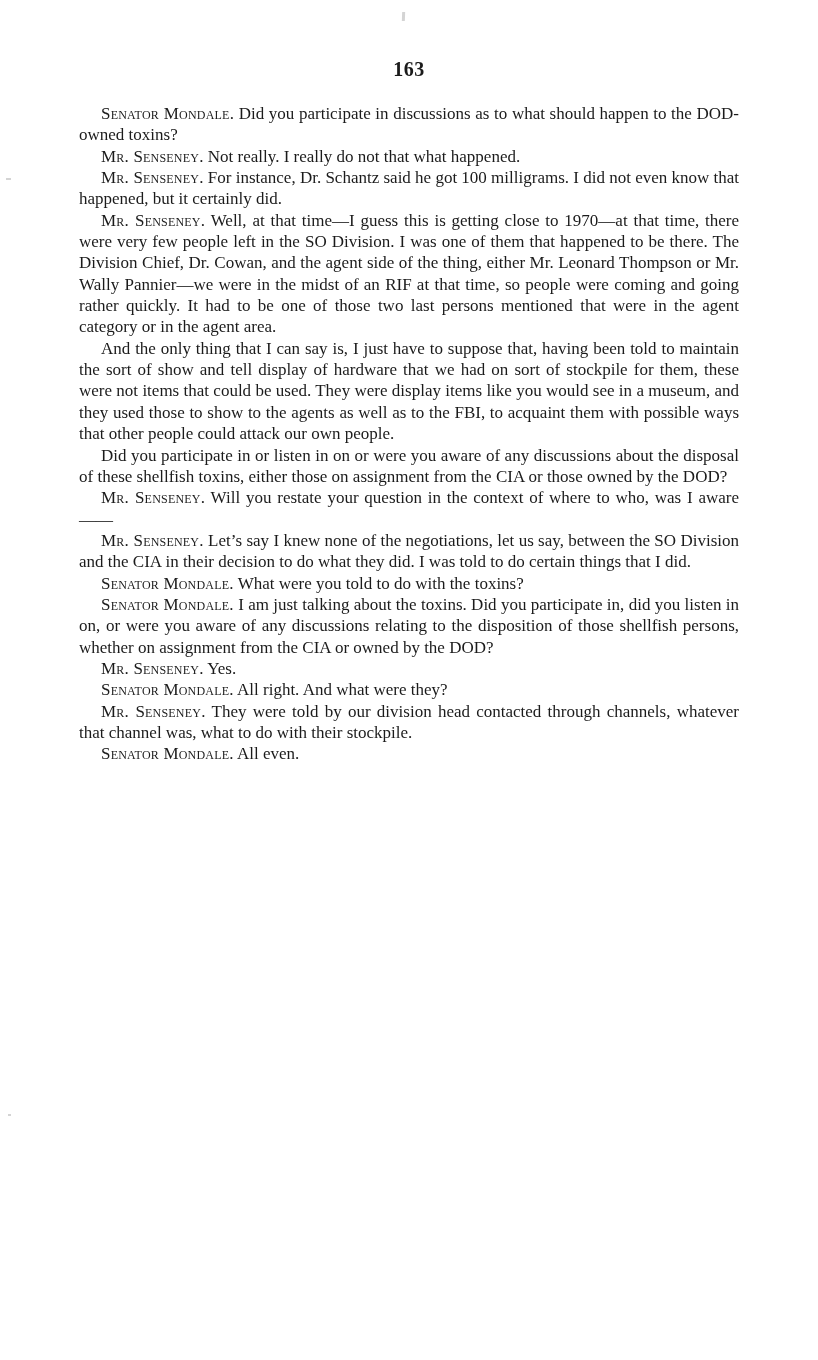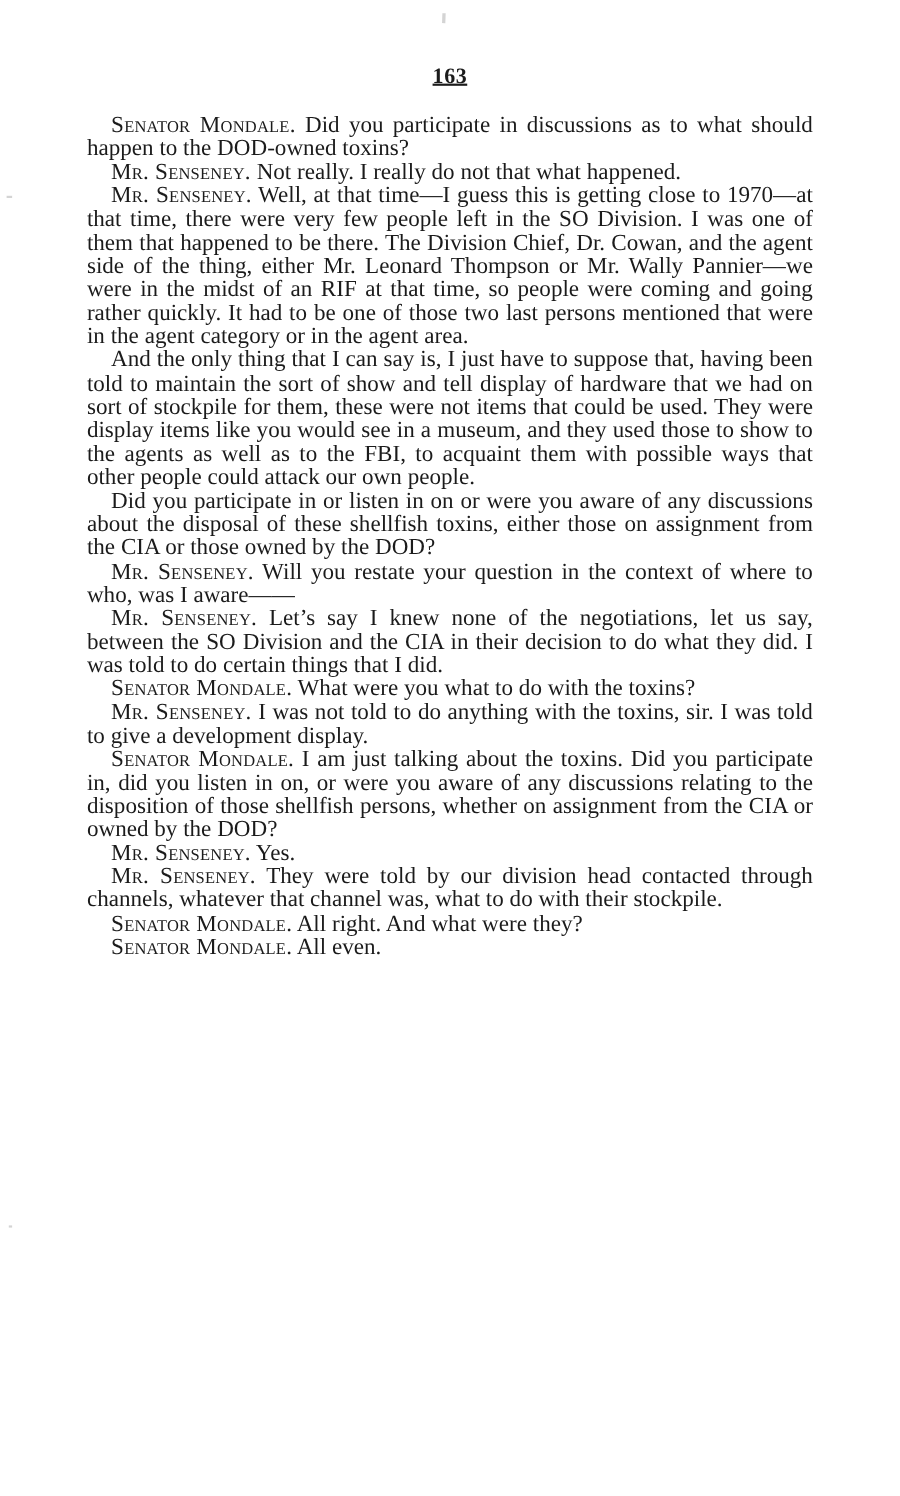--- a/index.html
+++ b/index.html
@@ -23,28 +23,27 @@
   }
   .page-number {
     position: absolute;
     top: 58px;
     left: 0;
     width: 818px;
     text-align: center;
     font-size: 20px;
     font-weight: bold;
     letter-spacing: 0.5px;
-    text-decoration: underline;
   }
   .body-text {
     position: absolute;
     top: 103px;
     left: 79px;
     width: 660px;
-    font-size: 21px;
+    font-size: 17px;
     line-height: 21.35px;
     text-align: justify;
     text-justify: inter-word;
   }
   .para {
     margin: 0;
     text-indent: 22px;
   }
   .spk {
     font-variant: small-caps;
@@ -76,31 +75,31 @@
 </head>
 <body>
 
 <div class="page">
 
   <div class="page-number">163</div>
 
   <div class="body-text">
     <p class="para"><span class="spk">Senator Mondale.</span><span> Did you participate in discussions as to what should happen to the DOD-owned toxins?</span></p>
     <p class="para"><span class="spk">Mr. Senseney.</span><span> Not really. I really do not that what happened.</span></p>
+    <p class="para"><span class="spk">Mr. Senseney.</span><span> For instance, Dr. Schantz said he got 100 milligrams. I did not even know that happened, but it certainly did.</span></p>
     <p class="para"><span class="spk">Mr. Senseney.</span><span> Well, at that time—I guess this is getting close to 1970—at that time, there were very few people left in the SO Division. I was one of them that happened to be there. The Division Chief, Dr. Cowan, and the agent side of the thing, either Mr. Leonard Thompson or Mr. Wally Pannier—we were in the midst of an RIF at that time, so people were coming and going rather quickly. It had to be one of those two last persons mentioned that were in the agent category or in the agent area.</span></p>
     <p class="para"><span class="spk"></span><span>And the only thing that I can say is, I just have to suppose that, having been told to maintain the sort of show and tell display of hardware that we had on sort of stockpile for them, these were not items that could be used. They were display items like you would see in a museum, and they used those to show to the agents as well as to the FBI, to acquaint them with possible ways that other people could attack our own people.</span></p>
     <p class="para"><span class="spk"></span><span>Did you participate in or listen in on or were you aware of any discussions about the disposal of these shellfish toxins, either those on assignment from the CIA or those owned by the DOD?</span></p>
     <p class="para"><span class="spk">Mr. Senseney.</span><span> Will you restate your question in the context of where to who, was I aware——</span></p>
     <p class="para"><span class="spk">Mr. Senseney.</span><span> Let’s say I knew none of the negotiations, let us say, between the SO Division and the CIA in their decision to do what they did. I was told to do certain things that I did.</span></p>
-    <p class="para"><span class="spk">Senator Mondale.</span><span> What were you what to do with the toxins?</span></p>
-    <p class="para"><span class="spk">Mr. Senseney.</span><span> I was not told to do anything with the toxins, sir. I was told to give a development display.</span></p>
+    <p class="para"><span class="spk">Senator Mondale.</span><span> What were you told to do with the toxins?</span></p>
     <p class="para"><span class="spk">Senator Mondale.</span><span> I am just talking about the toxins. Did you participate in, did you listen in on, or were you aware of any discussions relating to the disposition of those shellfish persons, whether on assignment from the CIA or owned by the DOD?</span></p>
     <p class="para"><span class="spk">Mr. Senseney.</span><span> Yes.</span></p>
+    <p class="para"><span class="spk">Senator Mondale.</span><span> All right. And what were they?</span></p>
     <p class="para"><span class="spk">Mr. Senseney.</span><span> They were told by our division head contacted through channels, whatever that channel was, what to do with their stockpile.</span></p>
-    <p class="para"><span class="spk">Senator Mondale.</span><span> All right. And what were they?</span></p>
     <p class="para"><span class="spk">Senator Mondale.</span><span> All even.</span></p>
   </div>
 
   <div class="artifact art-top"></div>
   <div class="artifact art-left-1"></div>
   <div class="artifact art-left-2"></div>
   <div class="page-edge"></div>
 </div>
 
 </body></html>

